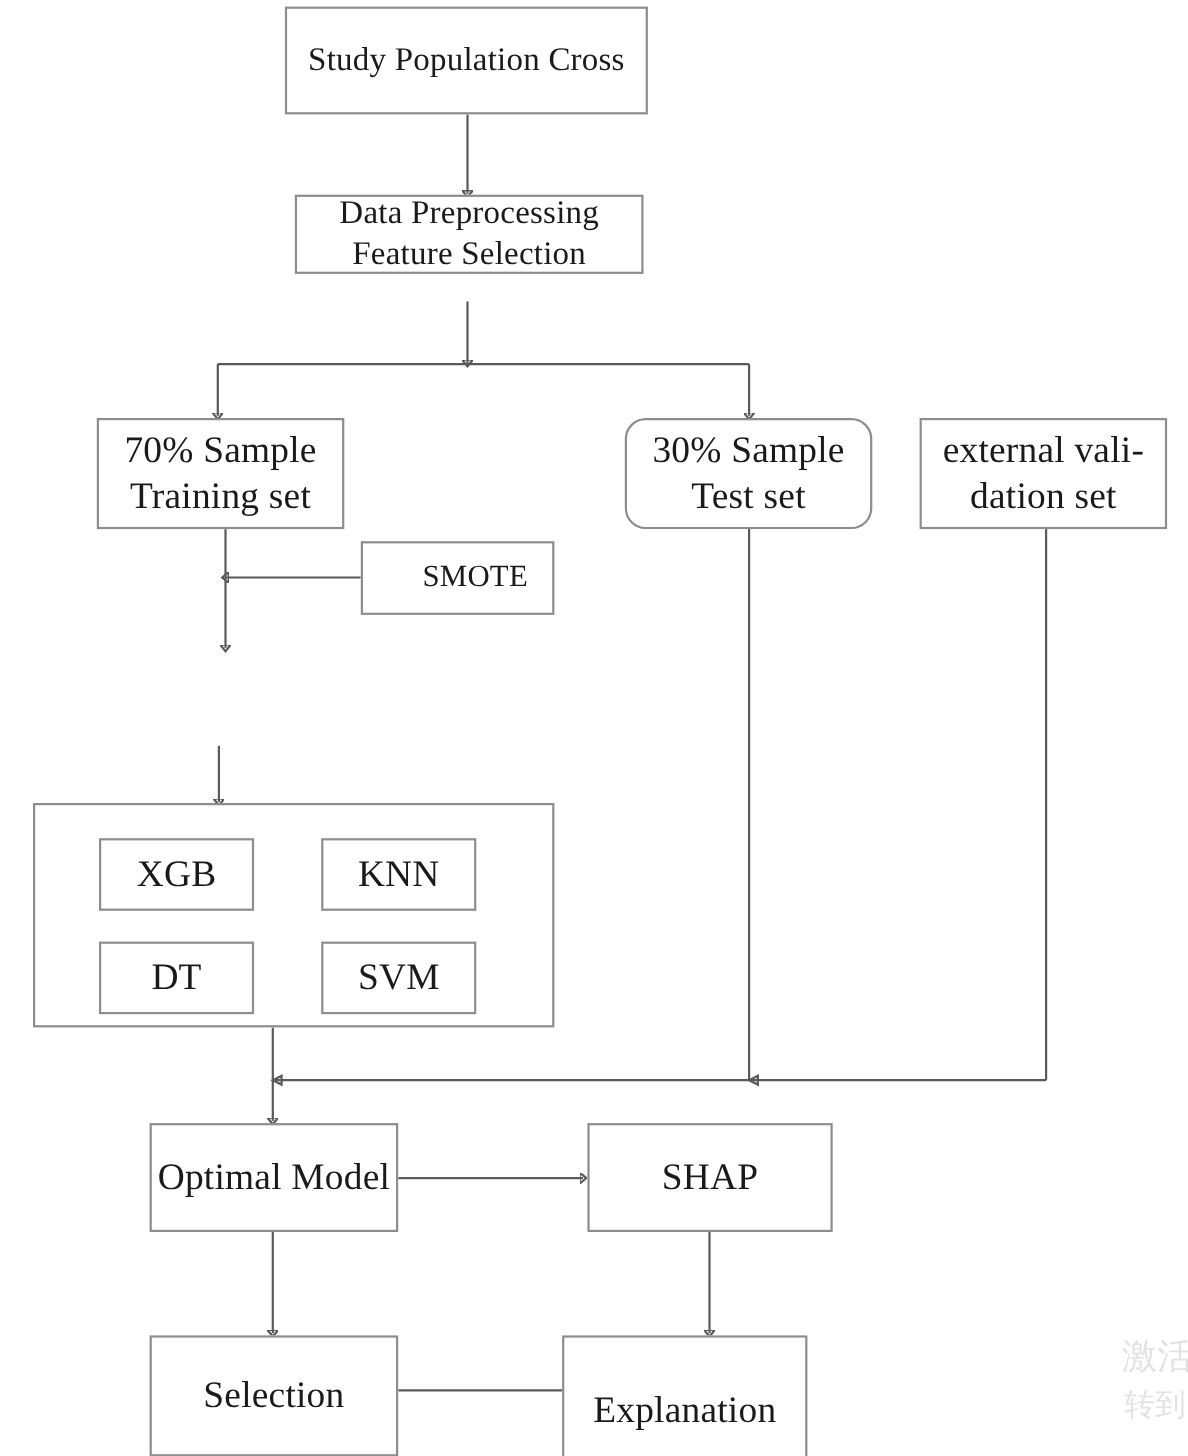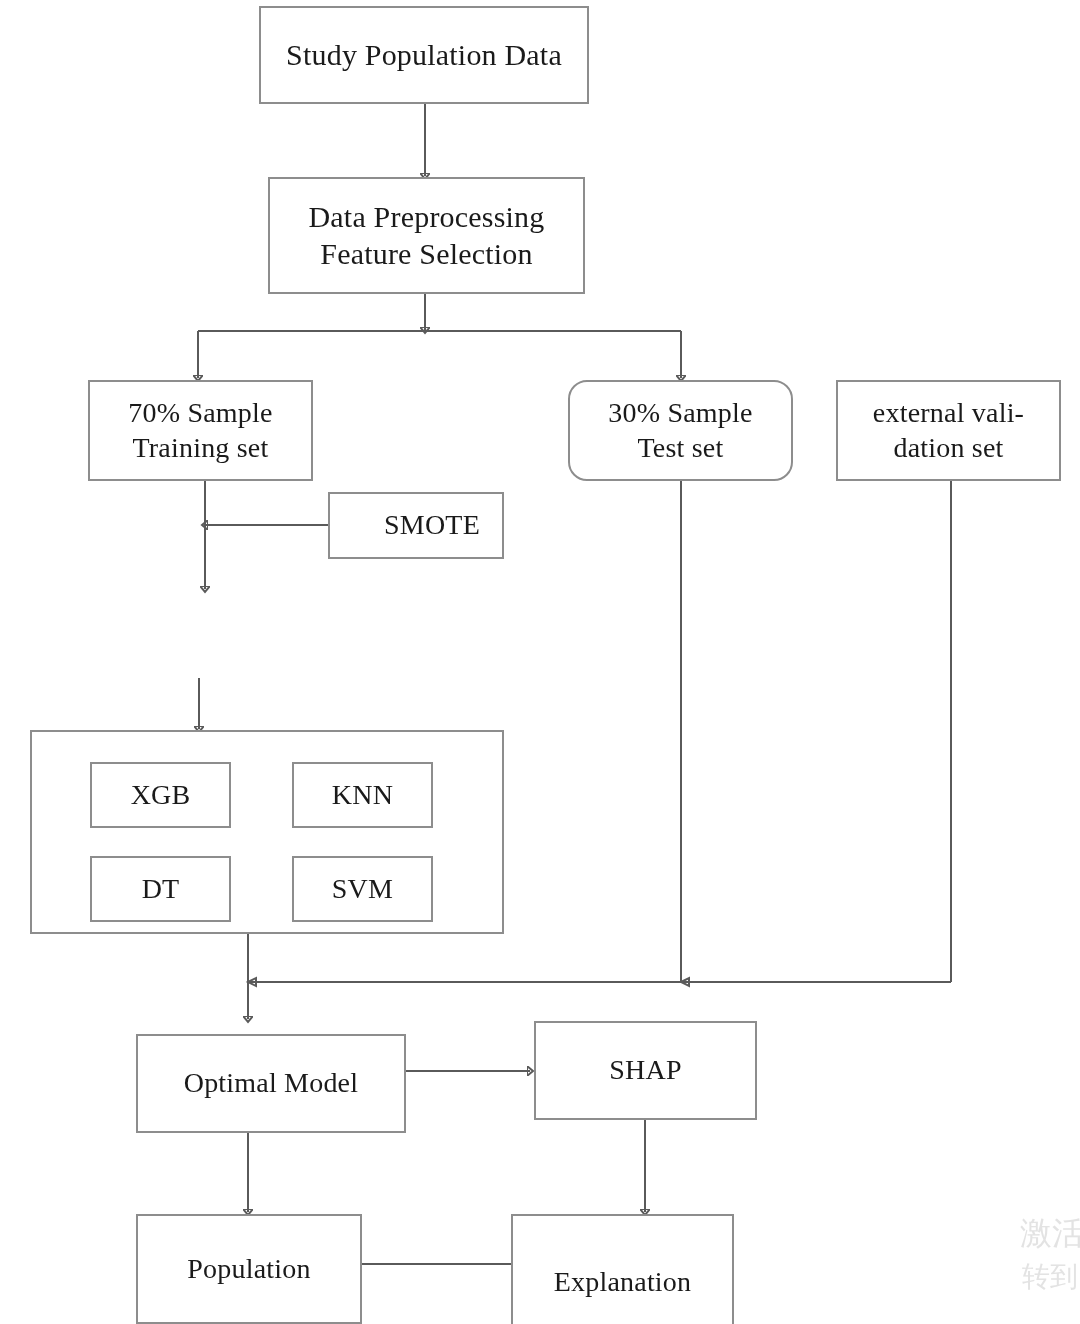--- a/index.html
+++ b/index.html
@@ -37,21 +37,21 @@
     letter-spacing: 0.2px;
   }
   .node-box.container-box {
     display: block;
   }
   .lbl {
     display: block;
     white-space: pre-line;
   }
   .size-xl { font-size: 30px; }
-  .size-lg { font-size: 28px; }
+  .size-lg { font-size: 34px; }
   .size-md { font-size: 28px; padding-left: 32px; }
 
   svg.edges {
     position: absolute;
     left: 0;
     top: 0;
     width: 1080px;
     height: 1324px;
     pointer-events: none;
   }
@@ -107,24 +107,24 @@
     <line x1="362" y1="1071" x2="530" y2="1071" marker-end="url(#arrow-down)"></line>
 
     <line x1="248" y1="1120" x2="248" y2="1212" marker-end="url(#arrow-down)"></line>
 
     <line x1="645" y1="1120" x2="645" y2="1212" marker-end="url(#arrow-down)"></line>
 
     <line x1="362" y1="1264" x2="530" y2="1264" marker-end="url(#arrow-down)"></line>
   </svg>
 
   <div class="node-box size-xl" style="left:259px; top:6px; width:330px; height:98px;">
-    <span class="lbl">Study Population Data</span>
+    <span class="lbl">Study Population Cross</span>
   </div>
 
-  <div class="node-box size-xl" style="left:268px; top:177px; width:317px; height:117px;">
+  <div class="node-box size-xl" style="left:268px; top:177px; width:317px; height:72px;">
     <span class="lbl">Data Preprocessing
 Feature Selection</span>
   </div>
 
   <div class="node-box size-lg" style="left:88px; top:380px; width:225px; height:101px;">
     <span class="lbl">70% Sample
 Training set</span>
   </div>
 
   <div class="node-box size-lg" style="left:568px; top:380px; width:225px; height:101px;border-radius:19px;">
@@ -150,30 +150,30 @@
       <span class="lbl">KNN</span>
     </div>
     <div class="node-box size-lg" style="left:58px; top:124px; width:141px; height:66px;">
       <span class="lbl">DT</span>
     </div>
     <div class="node-box size-lg" style="left:260px; top:124px; width:141px; height:66px;">
       <span class="lbl">SVM</span>
     </div>
   </div>
 
-  <div class="node-box size-lg" style="left:136px; top:1021px; width:270px; height:99px;margin-top:13px;">
+  <div class="node-box size-lg" style="left:136px; top:1021px; width:226px; height:99px;">
     <span class="lbl">Optimal Model</span>
   </div>
 
   <div class="node-box size-lg" style="left:534px; top:1021px; width:223px; height:99px;">
     <span class="lbl">SHAP</span>
   </div>
 
   <div class="node-box size-lg" style="left:136px; top:1214px; width:226px; height:110px;">
-    <span class="lbl">Population</span>
+    <span class="lbl">Selection</span>
   </div>
 
   <div class="node-box size-lg" style="left:511px; top:1214px; width:223px; height:137px;">
     <span class="lbl">Explanation</span>
   </div>
 
   <div class="watermark wm-1">激活</div>
   <div class="watermark wm-2">转到</div>
 
 </div>

